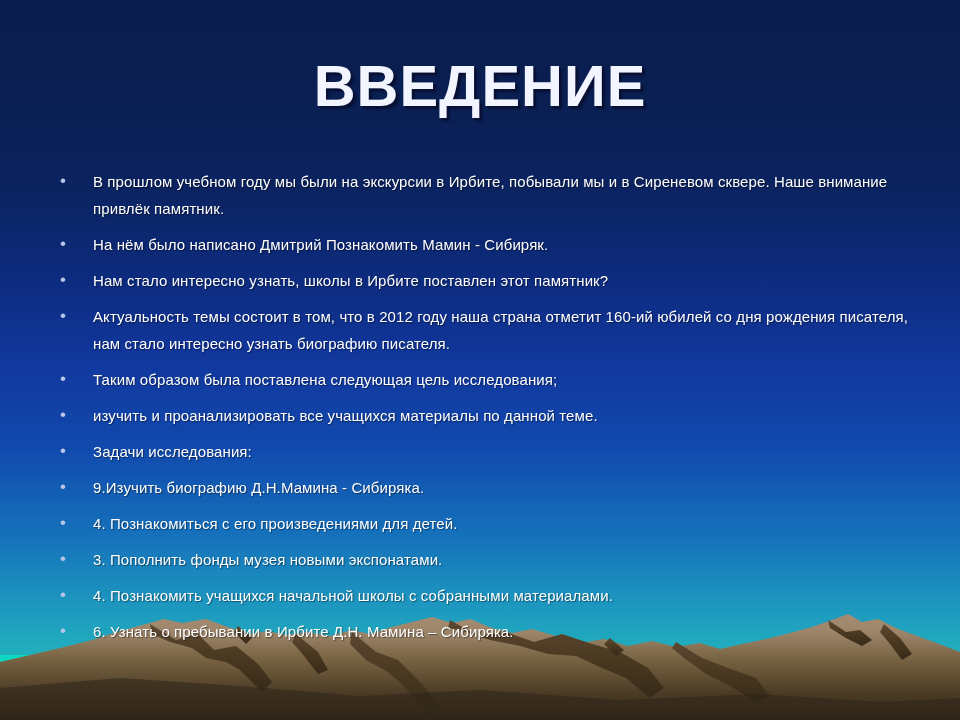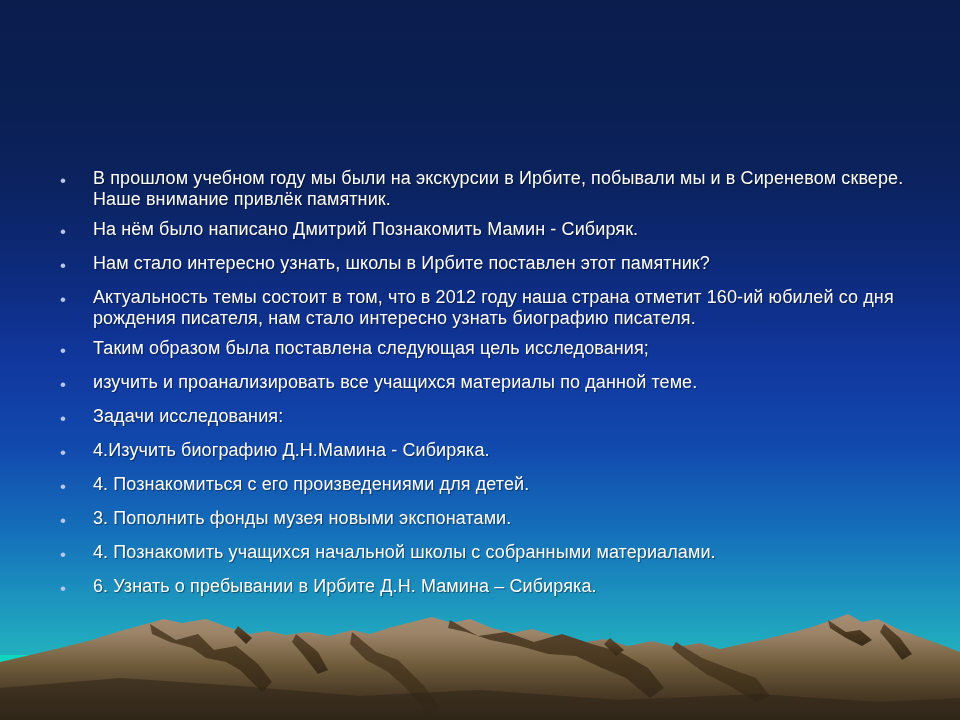--- a/index.html
+++ b/index.html
@@ -96,22 +96,22 @@
     font-size: 17px;
     line-height: 25px;
     color: #b9c6e8;
     text-align: left;
     padding-left: 6px;
     box-sizing: border-box;
     user-select: none;
   }
   .bullet-text {
     flex: 1 1 auto;
-    font-size: 18px;
-    line-height: 21px;
+    font-size: 15px;
+    line-height: 27px;
     color: #ffffff;
     text-shadow: 1px 1px 1px rgba(0,0,0,0.45);
     letter-spacing: 0.1px;
   }
 </style>
 </head>
 <body>
 
 <div id="slide">
 
@@ -156,20 +156,21 @@
     <path d="M828,10 L846,22 L860,20 L872,30 L862,36 L846,28 L830,18 Z" fill="url(#mtnShadow)"></path>
     <path d="M884,14 L900,28 L912,44 L902,50 L890,34 L880,22 Z" fill="url(#mtnShadow)"></path>
 
     <path d="M238,16 L252,28 L246,34 L234,22 Z" fill="url(#mtnShadow)"></path>
     <path d="M610,28 L624,40 L616,46 L604,34 Z" fill="url(#mtnShadow)"></path>
 
     <path d="M0,78 L120,68 L240,76 L360,86 L480,80 L620,90 L760,84 L880,92 L960,88
              L960,110 L0,110 Z" fill="#2e2417" opacity="0.55"></path>
   </svg>
 
+  <div id="title">ВВЕДЕНИЕ</div>
 
   <div id="body">
 
     <div class="bullet-row">
       <span class="bullet-mark">•</span>
       <span class="bullet-text">В прошлом учебном году мы были на экскурсии в Ирбите, побывали мы и в Сиреневом сквере. Наше внимание привлёк памятник.</span>
     </div>
 
     <div class="bullet-row">
       <span class="bullet-mark">•</span>
@@ -196,21 +197,21 @@
       <span class="bullet-text">изучить и проанализировать все учащихся материалы по данной теме.</span>
     </div>
 
     <div class="bullet-row">
       <span class="bullet-mark">•</span>
       <span class="bullet-text">Задачи исследования:</span>
     </div>
 
     <div class="bullet-row">
       <span class="bullet-mark">•</span>
-      <span class="bullet-text">4.Изучить биографию Д.Н.Мамина - Сибиряка.</span>
+      <span class="bullet-text">9.Изучить биографию Д.Н.Мамина - Сибиряка.</span>
     </div>
 
     <div class="bullet-row">
       <span class="bullet-mark">•</span>
       <span class="bullet-text">4. Познакомиться с его произведениями для детей.</span>
     </div>
 
     <div class="bullet-row">
       <span class="bullet-mark">•</span>
       <span class="bullet-text">3. Пополнить фонды музея новыми экспонатами.</span>

